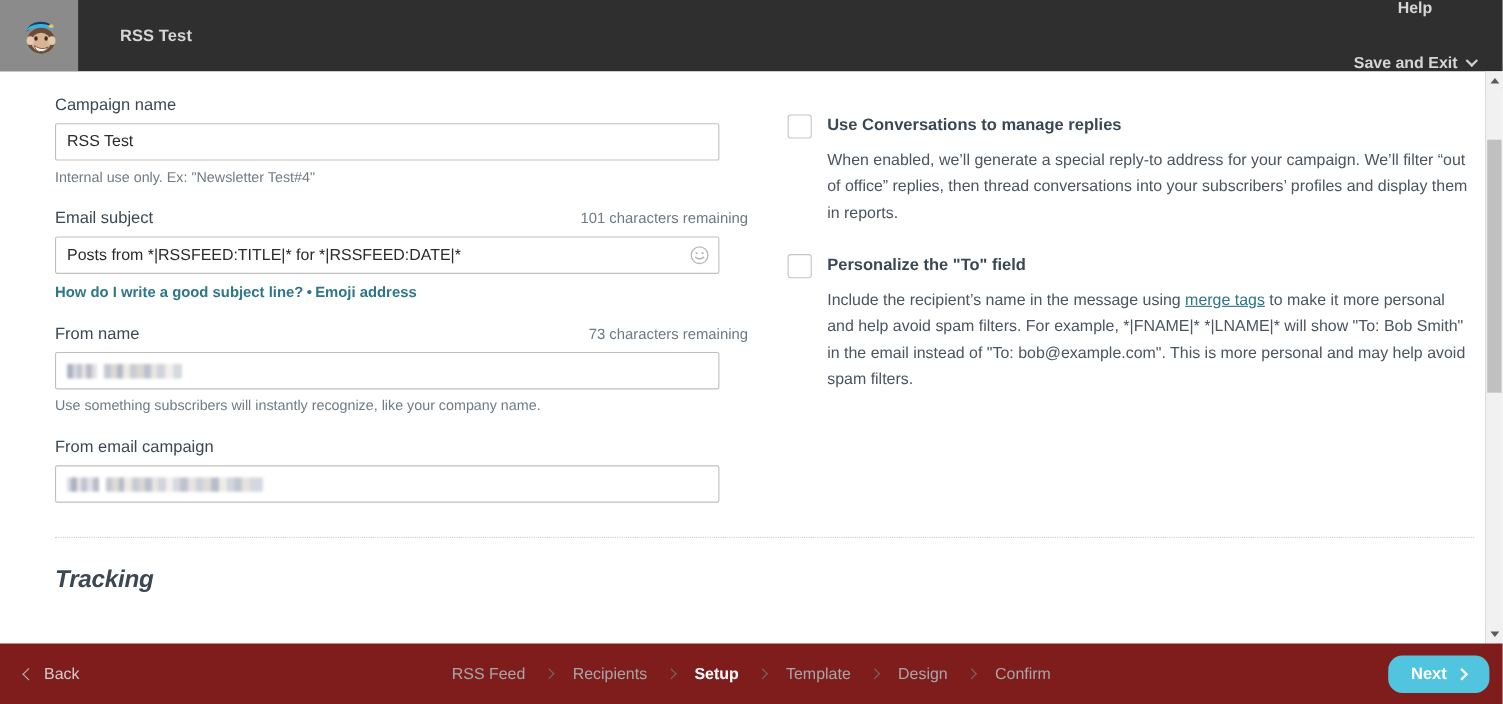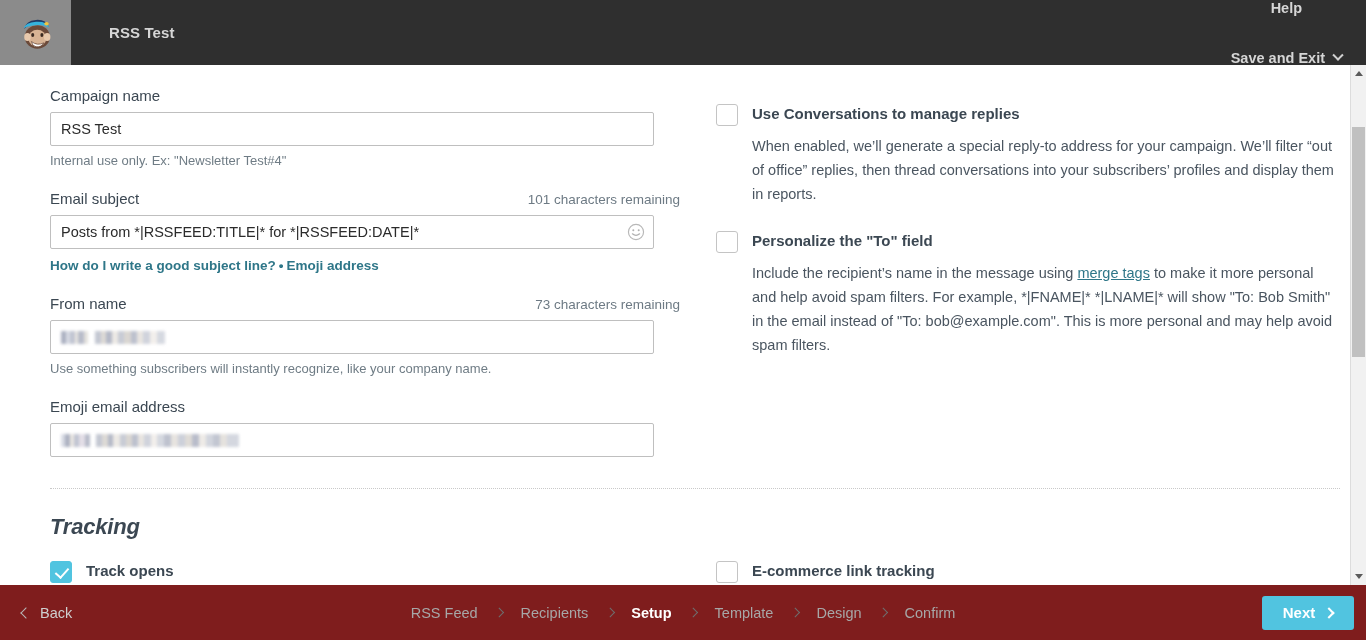--- a/index.html
+++ b/index.html
@@ -295,21 +295,21 @@
     border-right: 1.8px solid #6e6e6e;
     border-top: 1.8px solid #6e6e6e;
     transform: rotate(45deg);
     margin: 0 14px;
   }
   #next-btn {
     position: absolute;
     right: 12px;
     width: 92px; height: 34px;
     background: #51c4e0;
-    border-radius: 3px;
+    border-radius: 13px;
     color: #ffffff;
     font-size: 15px;
     font-weight: bold;
     display: flex; align-items: center; justify-content: center;
     gap: 10px;
     cursor: pointer;
   }
   .chev-rt {
     display: inline-block;
     width: 8px; height: 8px;
@@ -396,21 +396,21 @@
             <span class="char-count">73 characters remaining</span>
           </div>
           <div class="txt-input">
             <span id="from-name-redacted" class="redacted"></span>
           </div>
           <div class="help-text">Use something subscribers will instantly recognize, like your company name.</div>
         </div>
 
         <div class="field">
           <div class="field-head">
-            <span class="field-label">Emoji email address</span>
+            <span class="field-label">From email campaign</span>
           </div>
           <div class="txt-input">
             <span id="from-email-redacted" class="redacted"></span>
           </div>
         </div>
 
       </div>
 
       <div class="col-gap"></div>
 
@@ -431,35 +431,20 @@
           </div>
           <div class="cb-desc"><span>Include the recipient’s name in the message using </span><span class="ulink">merge tags</span><span> to make it more personal and help avoid spam filters. For example, *|FNAME|* *|LNAME|* will show "To: Bob Smith" in the email instead of "To: bob@example.com". This is more personal and may help avoid spam filters.</span></div>
         </div>
 
       </div>
     </div>
 
     <div id="tracking-divider"></div>
     <div id="tracking-heading">Tracking</div>
 
-    <div class="cols">
-      <div class="col-left">
-        <div class="cb-row">
-          <span class="cb checked"></span>
-          <span class="cb-label">Track opens</span>
-        </div>
-      </div>
-      <div class="col-gap"></div>
-      <div class="col-right">
-        <div class="cb-row">
-          <span class="cb"></span>
-          <span class="cb-label">E-commerce link tracking</span>
-        </div>
-      </div>
-    </div>
 
   </div>
 </div>
 
 <div id="scrollbar">
   <div id="sb-up">
       <span class="sb-arrow"></span>
     </div>
   <div id="sb-thumb"></div>
   <div id="sb-down">

